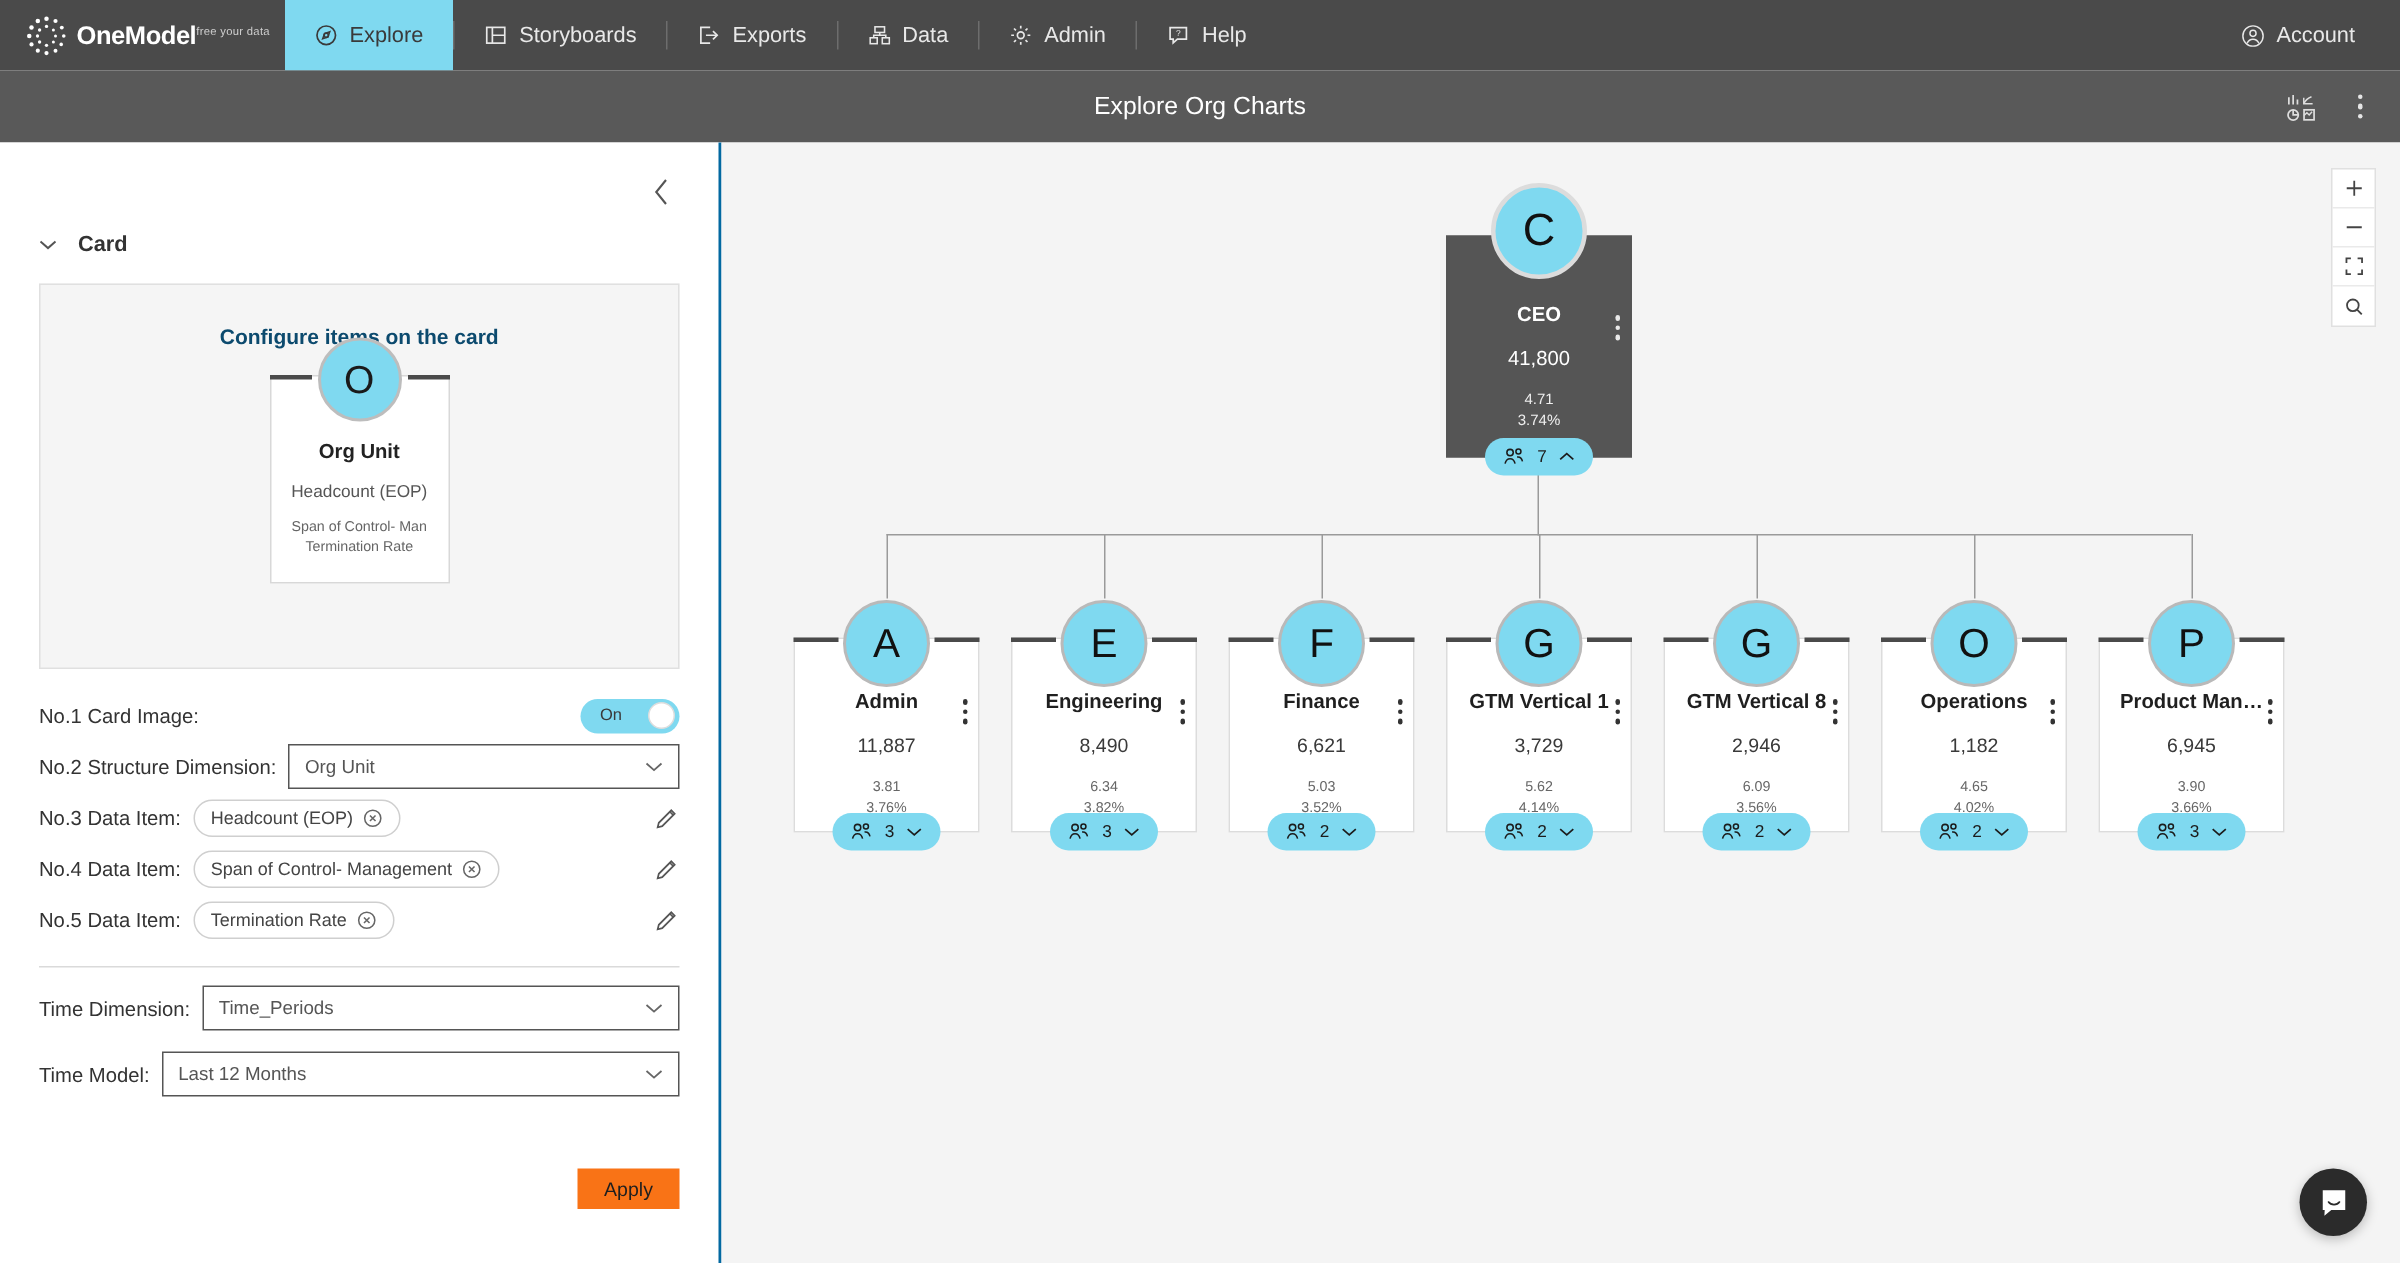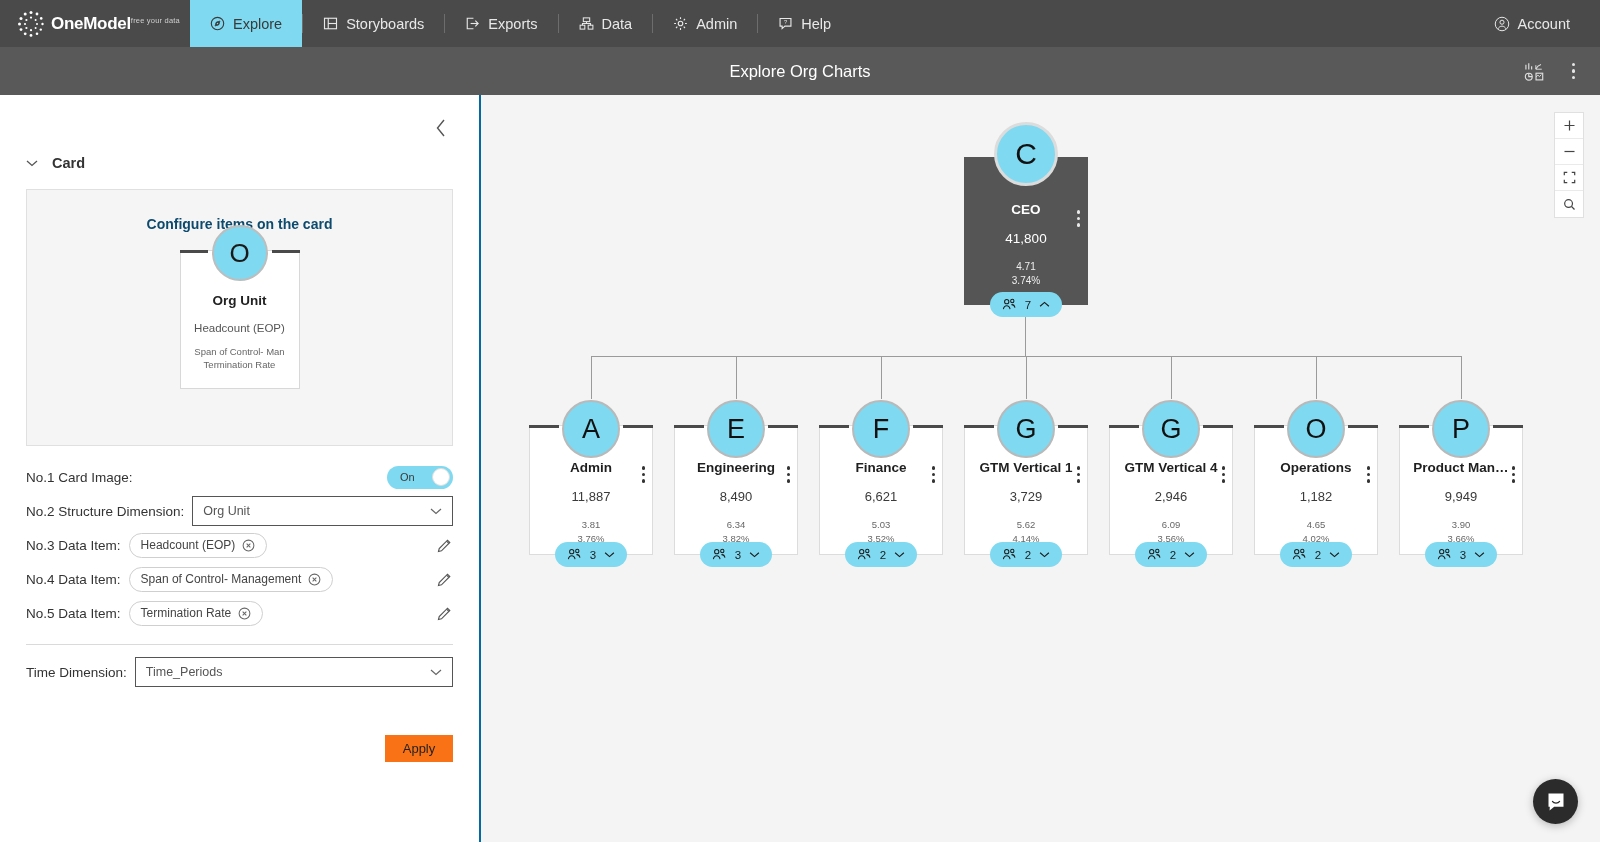--- a/index.html
+++ b/index.html
@@ -496,20 +496,31 @@
       <span class="select">
         <span>Time_Periods</span>
         <span class="sel-chev">
           <svg width="12" height="8" viewBox="0 0 12 8" fill="none" stroke="#666" stroke-width="1.2">
             <polyline points="1,2 6,6.4 11,2"></polyline>
           </svg>
         </span>
       </span>
     </div>
 
+    <div class="filter-row">
+      <span class="flabel">Time Model:</span>
+      <span class="select">
+        <span>Last 12 Months</span>
+        <span class="sel-chev">
+          <svg width="12" height="8" viewBox="0 0 12 8" fill="none" stroke="#666" stroke-width="1.2">
+            <polyline points="1,2 6,6.4 11,2"></polyline>
+          </svg>
+        </span>
+      </span>
+    </div>
 
     <div class="apply-wrap">
       <button class="apply-btn">Apply</button>
     </div>
   </div>
 
   <div class="canvas">
 
     <div class="zoom-ctrl">
       <div class="zoom-btn">
@@ -703,21 +714,21 @@
       </div>
 
       <div class="node" style="left:628px; top:330px;">
         <div class="node-card">
           <div class="avatar">G</div>
           <div class="kebab">
               <i></i>
               <i></i>
               <i></i>
             </div>
-          <div class="n-name">GTM Vertical 4</div>
+          <div class="n-name">GTM Vertical 8</div>
           <div class="n-val">2,946</div>
           <div class="n-m1">6.09</div>
           <div class="n-m2">3.56%</div>
           <div class="children-pill">
             <span>
               <svg width="15" height="13" viewBox="0 0 16 14" fill="none" stroke="#1c1c1c" stroke-width="1.1">
                 <circle cx="5" cy="4" r="2.3"></circle>
                   <path d="M1.4 12c.5-2.4 1.9-3.6 3.6-3.6s3.1 1.2 3.6 3.6"></path>
                 <circle cx="11" cy="3.2" r="1.8"></circle>
                   <path d="M10 7.2c1.9-.3 3.4.9 3.9 3.1"></path>
@@ -766,21 +777,21 @@
 
       <div class="node" style="left:918px; top:330px;">
         <div class="node-card">
           <div class="avatar">P</div>
           <div class="kebab">
               <i></i>
               <i></i>
               <i></i>
             </div>
           <div class="n-name">Product Man…</div>
-          <div class="n-val">9,949</div>
+          <div class="n-val">6,945</div>
           <div class="n-m1">3.90</div>
           <div class="n-m2">3.66%</div>
           <div class="children-pill">
             <span>
               <svg width="15" height="13" viewBox="0 0 16 14" fill="none" stroke="#1c1c1c" stroke-width="1.1">
                 <circle cx="5" cy="4" r="2.3"></circle>
                   <path d="M1.4 12c.5-2.4 1.9-3.6 3.6-3.6s3.1 1.2 3.6 3.6"></path>
                 <circle cx="11" cy="3.2" r="1.8"></circle>
                   <path d="M10 7.2c1.9-.3 3.4.9 3.9 3.1"></path>
               </svg>

